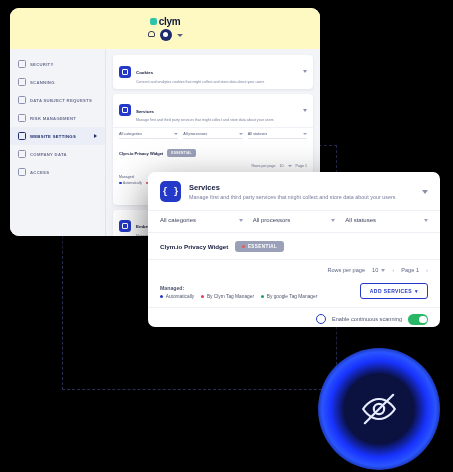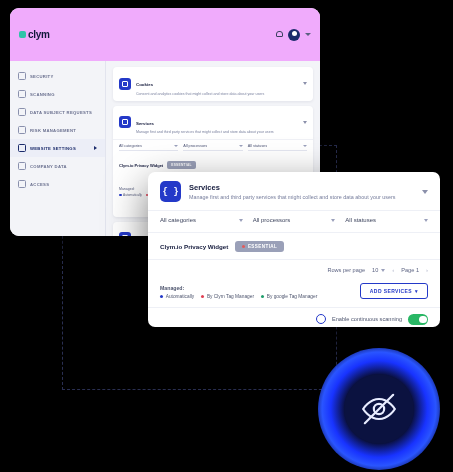--- a/index.html
+++ b/index.html
@@ -5,21 +5,21 @@
   html,body{margin:0;padding:0;background:#000;}
   body{width:453px;height:472px;overflow:hidden;font-family:"Liberation Sans",sans-serif;position:relative;}
   .stage{position:absolute;inset:0;background:#000;overflow:hidden;}
 
   
   .dashed-rect{position:absolute;left:62px;top:145px;width:275px;height:245px;border:1px dashed #2a2f52;box-sizing:border-box;}
 
   
   .app-window{position:absolute;left:10px;top:8px;width:310px;height:228px;background:#f3f4f8;border-radius:9px;
     box-shadow:0 10px 30px rgba(0,0,0,.6);overflow:hidden;}
-  .app-top{height:25px;background:#f0abfc;display:flex;align-items:center;justify-content:space-between;padding:14px 9px;}
+  .app-top{height:25px;background:#fef9c3;display:flex;align-items:center;justify-content:space-between;padding:8px 9px;flex-direction:column;}
   .logo{display:flex;align-items:center;gap:2px;font-size:10px;font-weight:700;color:#10173a;letter-spacing:-.3px;}
   .logo-mark{width:7px;height:7px;background:#2fc4a8;border-radius:2px;display:inline-block;}
   .top-right{display:flex;align-items:center;gap:5px;}
   .bell{width:7px;height:8px;position:relative;}
   .bell:before{content:"";position:absolute;left:0;top:0;width:7px;height:6px;border:1px solid #3a3f60;border-radius:3px 3px 1px 1px;box-sizing:border-box;}
   .avatar{width:12px;height:12px;border-radius:50%;background:#1b2b6b;position:relative;}
   .avatar:after{content:"";position:absolute;left:3.5px;top:2.5px;width:5px;height:5px;border-radius:50%;background:#fff;}
   .chev-sm{width:0;height:0;border-left:3px solid transparent;border-right:3px solid transparent;border-top:3px solid #5b6080;}
 
   .app-body{display:flex;height:203px;}

